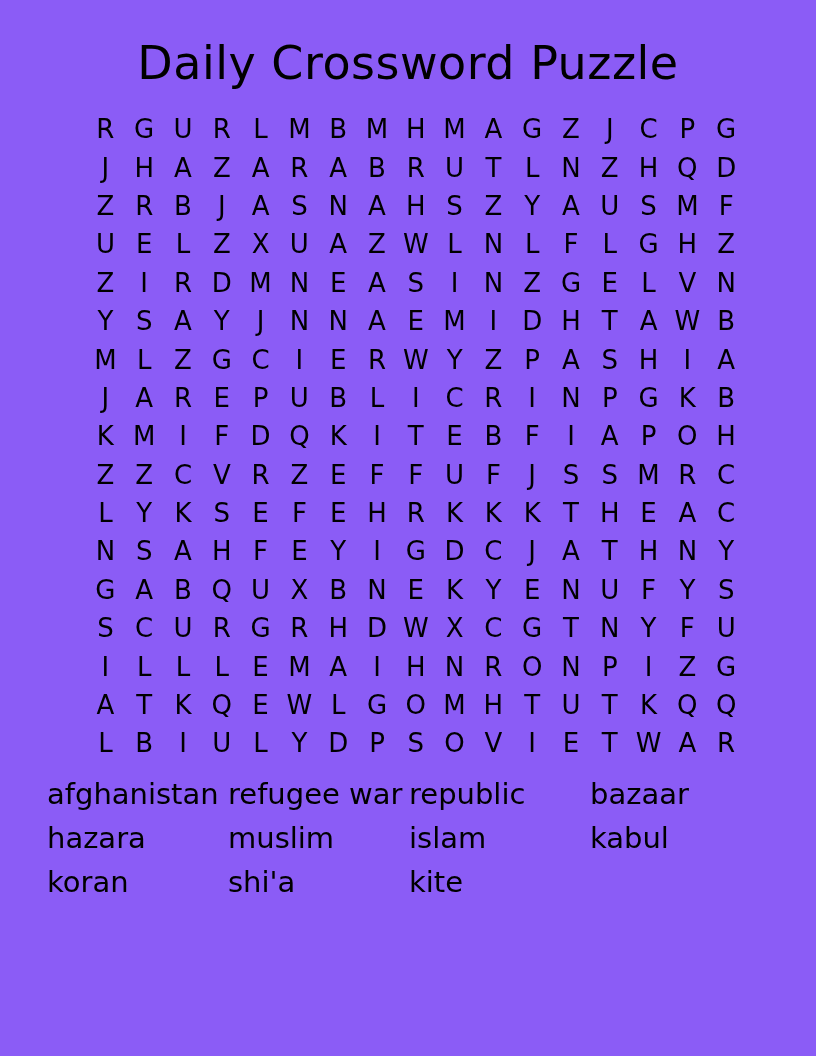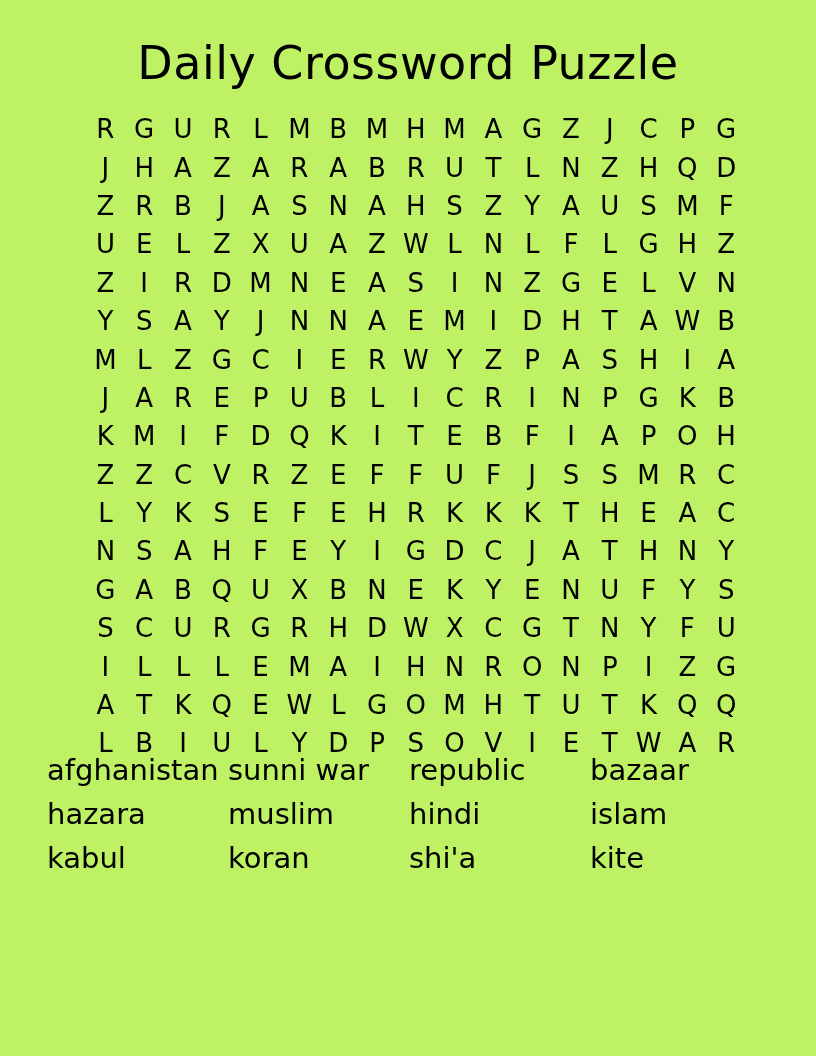--- a/index.html
+++ b/index.html
@@ -8,21 +8,21 @@
     height: 1056px;
     background: #ffffff;
     color: #000000;
     font-family: "DejaVu Sans", sans-serif;
     overflow: hidden;
   }
   .page {
     position: relative;
     width: 816px;
     height: 1056px;
-    background: #bef264;
+    background: #8b5cf6;
   }
   .page-title {
     position: absolute;
     top: 36px;
     left: 0;
     width: 100%;
     text-align: center;
     font-size: 46px;
     font-weight: 500;
     letter-spacing: 0.5px;
@@ -41,21 +41,21 @@
     height: 38.4px;
     display: flex;
     align-items: center;
     justify-content: center;
     font-size: 26px;
     font-weight: 400;
   }
   .word-list {
     position: absolute;
     left: 47px;
-    top: 748px;
+    top: 772px;
     width: 730px;
     display: grid;
     grid-template-columns: 181px 181px 181px 181px;
   }
   .word-item {
     height: 44px;
     line-height: 44px;
     font-size: 29px;
     white-space: nowrap;
   }
@@ -388,26 +388,25 @@
         <span class="grid-cell">E</span>
         <span class="grid-cell">T</span>
         <span class="grid-cell">W</span>
         <span class="grid-cell">A</span>
         <span class="grid-cell">R</span>
       </div>
     </div>
 
   <div class="word-list">
       <span class="word-item">afghanistan</span>
-      <span class="word-item">sunni war</span>
+      <span class="word-item">refugee war</span>
       <span class="word-item">republic</span>
       <span class="word-item">bazaar</span>
       <span class="word-item">hazara</span>
       <span class="word-item">muslim</span>
-      <span class="word-item">hindi</span>
       <span class="word-item">islam</span>
       <span class="word-item">kabul</span>
       <span class="word-item">koran</span>
       <span class="word-item">shi'a</span>
       <span class="word-item">kite</span>
     </div>
 
 </div>
 
 </body></html>

